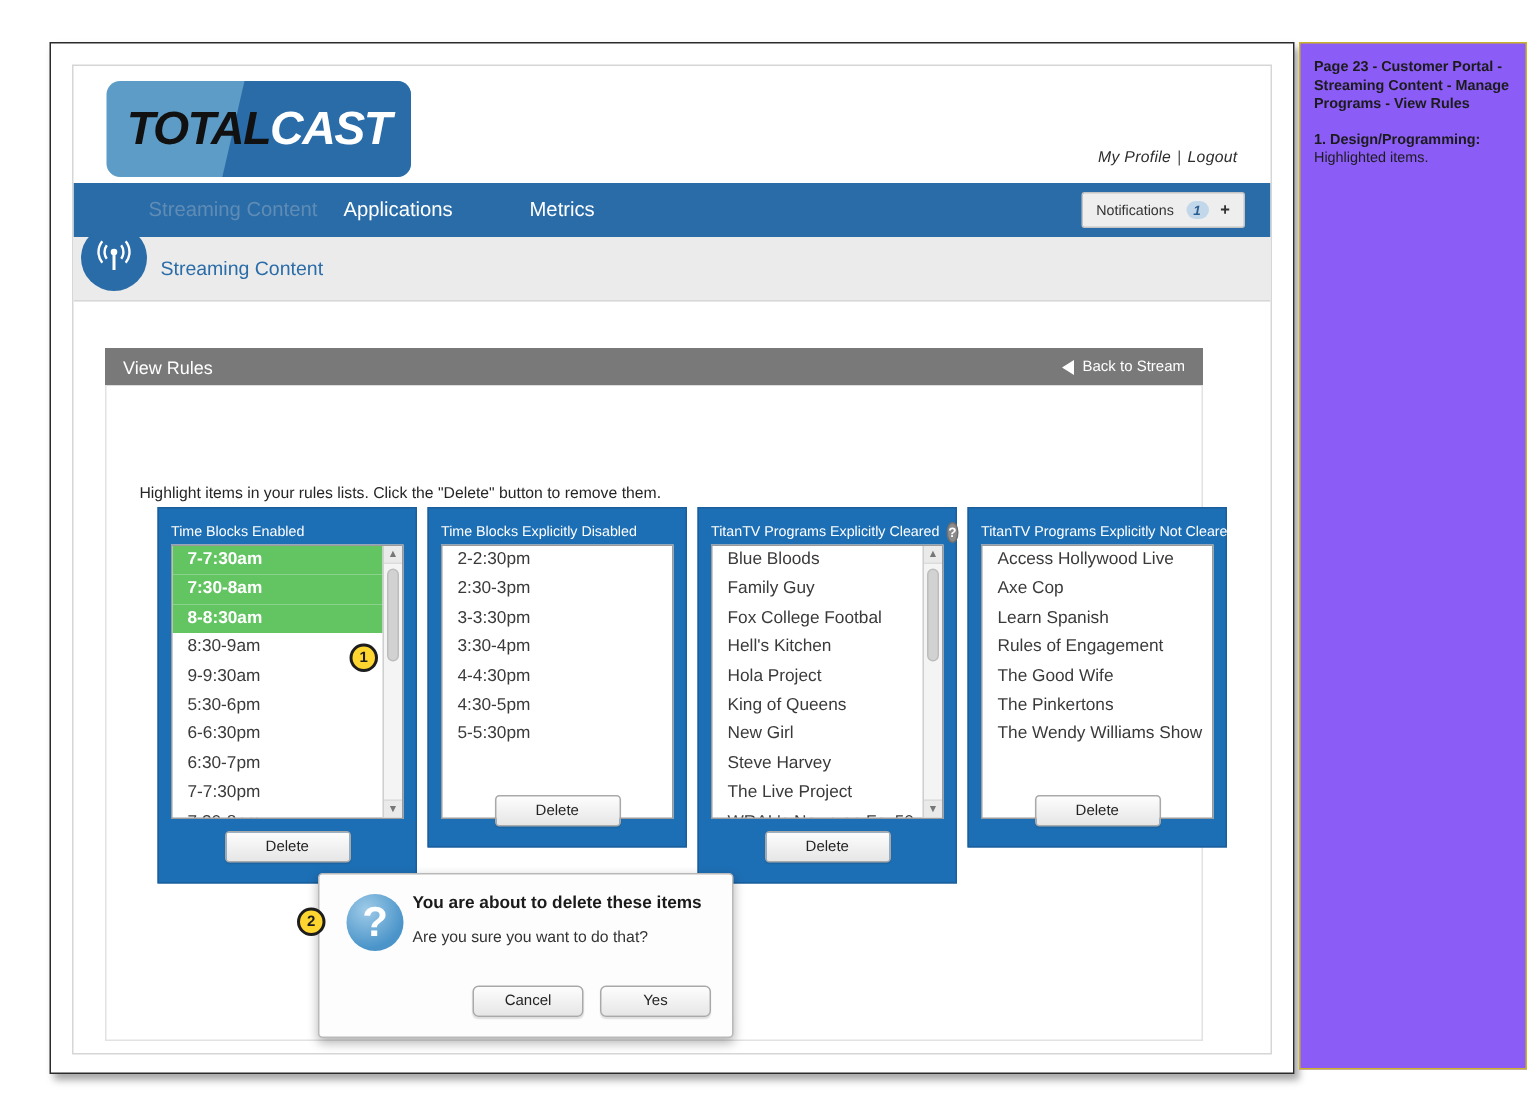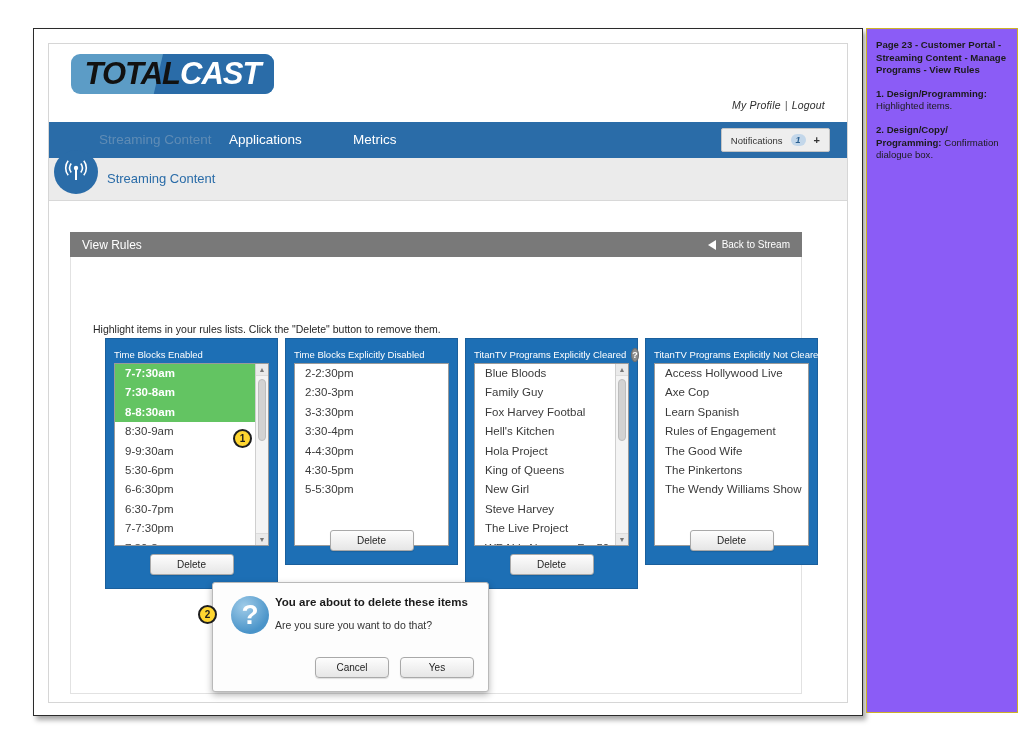--- a/index.html
+++ b/index.html
@@ -25,21 +25,21 @@
     left: 14px; top: 14px;
     width: 800px; height: 660px;
     border: 1px solid #d6d6d6;
     background: #fff;
     overflow: hidden;
   }
 
   
   .logo {
     position: absolute; left: 22px; top: 10px;
-    width: 203px; height: 40px;
+    width: 203px; height: 64px;
     border-radius: 9px;
     overflow: hidden;
     background: #5c9cc6;
   }
   .logo .right-half {
     position: absolute; right: 0; top: 0; bottom: 0;
     width: 103px;
     background: #2a6ca8;
     transform: skewX(-13deg);
     transform-origin: top left;
@@ -382,21 +382,21 @@
 
             <div class="col tall">
               <div class="col-title">
                 <span>TitanTV Programs Explicitly Cleared</span>
                 <span class="help-dot">?</span>
               </div>
               <div class="listbox">
                 <ul>
                   <li>Blue Bloods</li>
                   <li>Family Guy</li>
-                  <li>Fox Harvey Footbal</li>
+                  <li>Fox College Footbal</li>
                   <li>Hell's Kitchen</li>
                   <li>Hola Project</li>
                   <li>King of Queens</li>
                   <li>New Girl</li>
                   <li>Steve Harvey</li>
                   <li>The Live Project</li>
                   <li>WRAL's News on Fox50</li>
                 </ul>
                 <div class="sbar">
                   <div class="arrow up">▲</div>
@@ -448,18 +448,15 @@
     <div class="callout" id="callout-1">1</div>
     <div class="callout" id="callout-2">2</div>
 
   </div>
 
   <div class="notes">
     <div class="n-title">Page 23 - Customer Portal - Streaming Content - Manage Programs - View Rules</div>
     <div class="n-item">
       <b>1. Design/Programming:</b><span> Highlighted items.</span>
     </div>
-    <div class="n-item">
-      <b>2. Design/Copy/ Programming:</b><span> Confirmation dialogue box.</span>
-    </div>
   </div>
 
 </div>
 
 </body></html>

